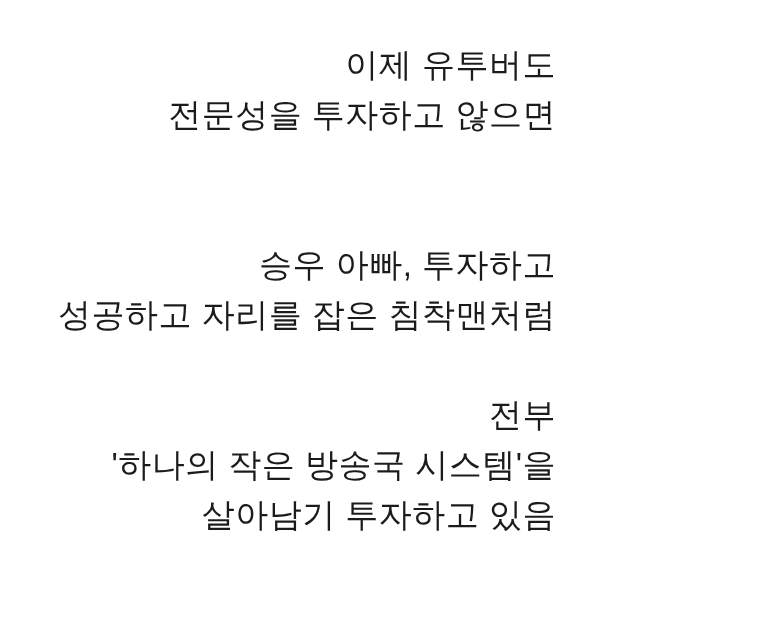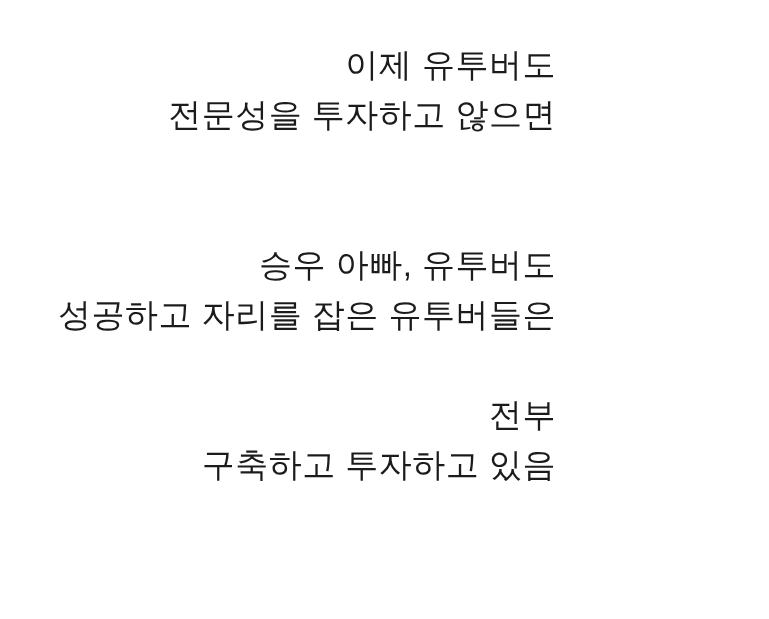--- a/index.html
+++ b/index.html
@@ -40,22 +40,23 @@
 
 <div class="canvas">
   <div class="text-column">
 
     <div class="text-line">이제 유투버도</div>
     <div class="text-line">전문성을 투자하고 않으면</div>
 
     <div class="spacer-line"></div>
     <div class="spacer-line"></div>
 
-    <div class="text-line">승우 아빠, 유투버도</div>
-    <div class="text-line">성공하고 자리를 잡은 유투버들은</div>
+    <div class="text-line">승우 아빠, 투자하고</div>
+    <div class="text-line">성공하고 자리를 잡은 침착맨처럼</div>
 
     <div class="spacer-line"></div>
 
     <div class="text-line">전부</div>
-    <div class="text-line">구축하고 투자하고 있음</div>
+    <div class="text-line">'하나의 작은 방송국 시스템'을</div>
+    <div class="text-line">살아남기 투자하고 있음</div>
 
   </div>
 </div>
 
 </body></html>

